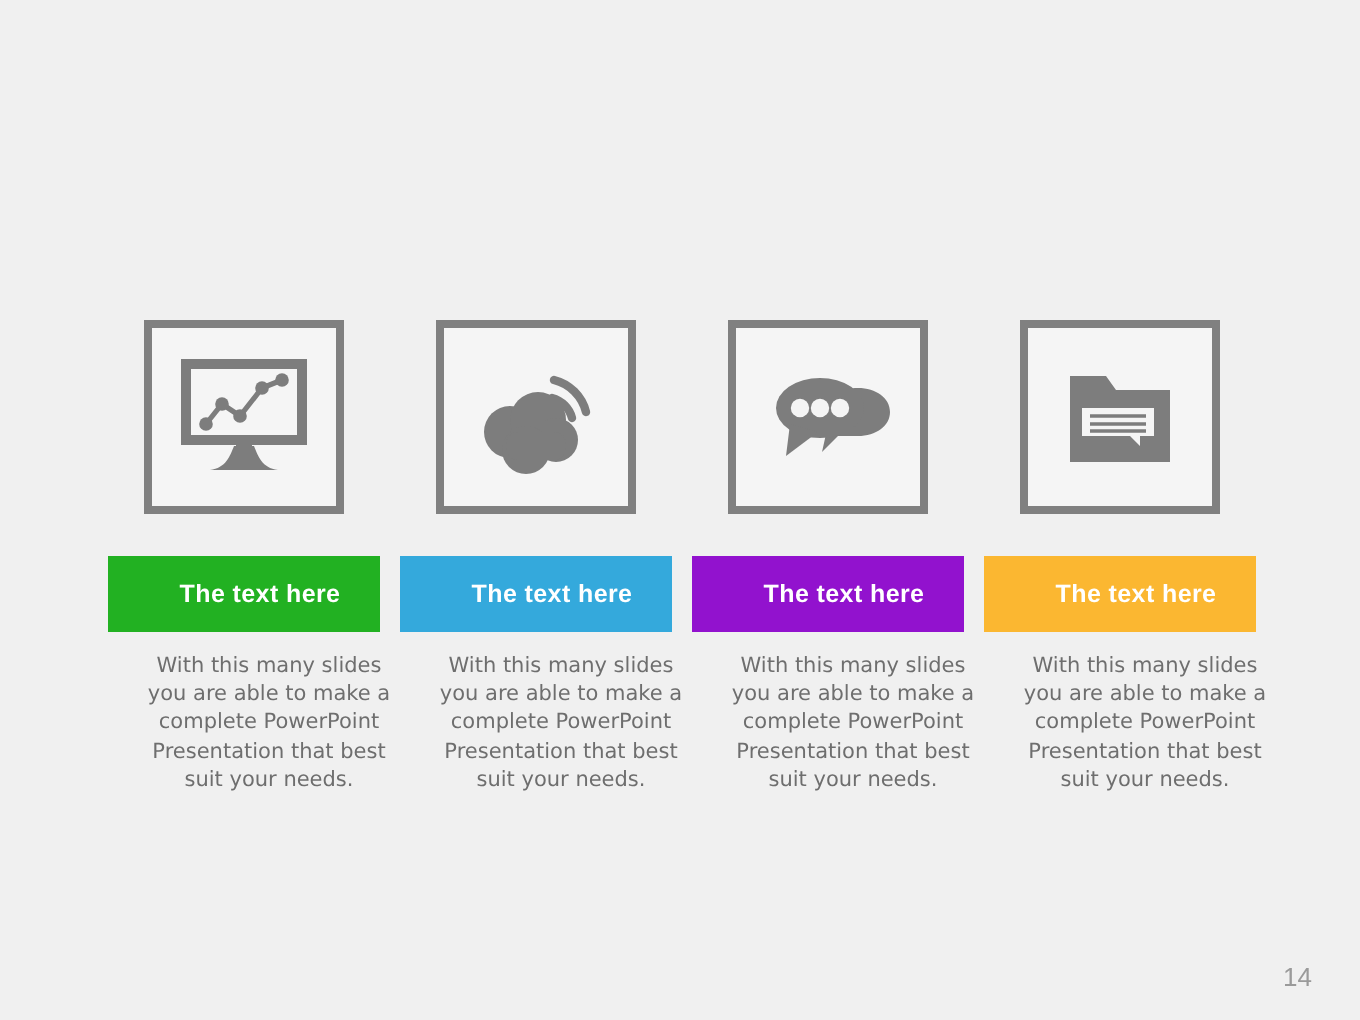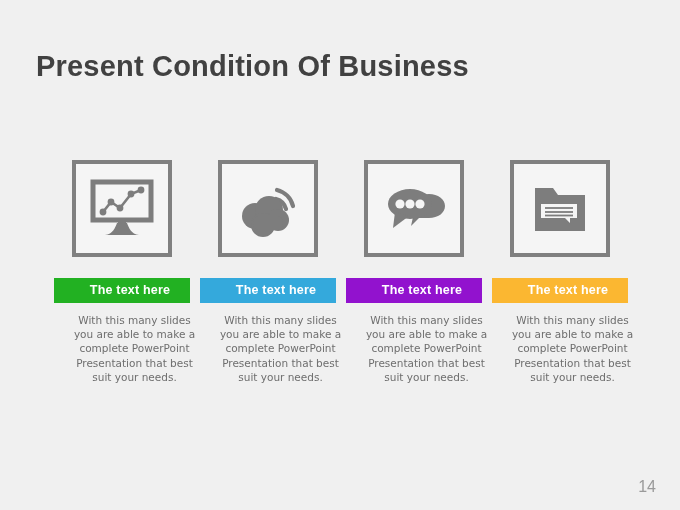--- a/index.html
+++ b/index.html
@@ -53,21 +53,21 @@
     align-items: center;
     justify-content: center;
     box-sizing: content-box;
   }
   .icon-box svg {
     display: block;
   }
   .label-bar {
     margin-top: 21px;
     width: 136px;
-    height: 25px;
+    height: 38px;
     display: flex;
     align-items: center;
     justify-content: center;
     box-sizing: border-box;
     padding-left: 16px;
   }
   .label-bar span {
     color: #ffffff;
     font-size: 12.5px;
     font-weight: bold;
@@ -81,30 +81,29 @@
     font-size: 10.5px;
     line-height: 14.2px;
     color: #6e6e6e;
     font-family: "DejaVu Sans", sans-serif;
     margin-left: 25px;
   }
   .page-number {
     position: absolute;
     right: 24px;
     bottom: 14px;
-    font-size: 16px;
+    font-size: 13px;
     color: #9a9a9a;
   }
 </style>
 </head>
 <body>
 
 <div class="slide">
 
-  <div class="slide-title">Present Condition Of Business</div>
 
   <div class="columns">
 
     <div class="column">
       <div class="icon-box">
         <svg width="70" height="62" viewBox="0 0 70 62">
           <rect x="6" y="4" width="58" height="38" fill="none" stroke="#7d7d7d" stroke-width="5"></rect>
           <polyline points="16,34 24,24 33,30 44,16 54,12" fill="none" stroke="#7d7d7d" stroke-width="2.6"></polyline>
           <circle cx="16" cy="34" r="3.4" fill="#7d7d7d"></circle>
           <circle cx="24" cy="24" r="3.4" fill="#7d7d7d"></circle>

